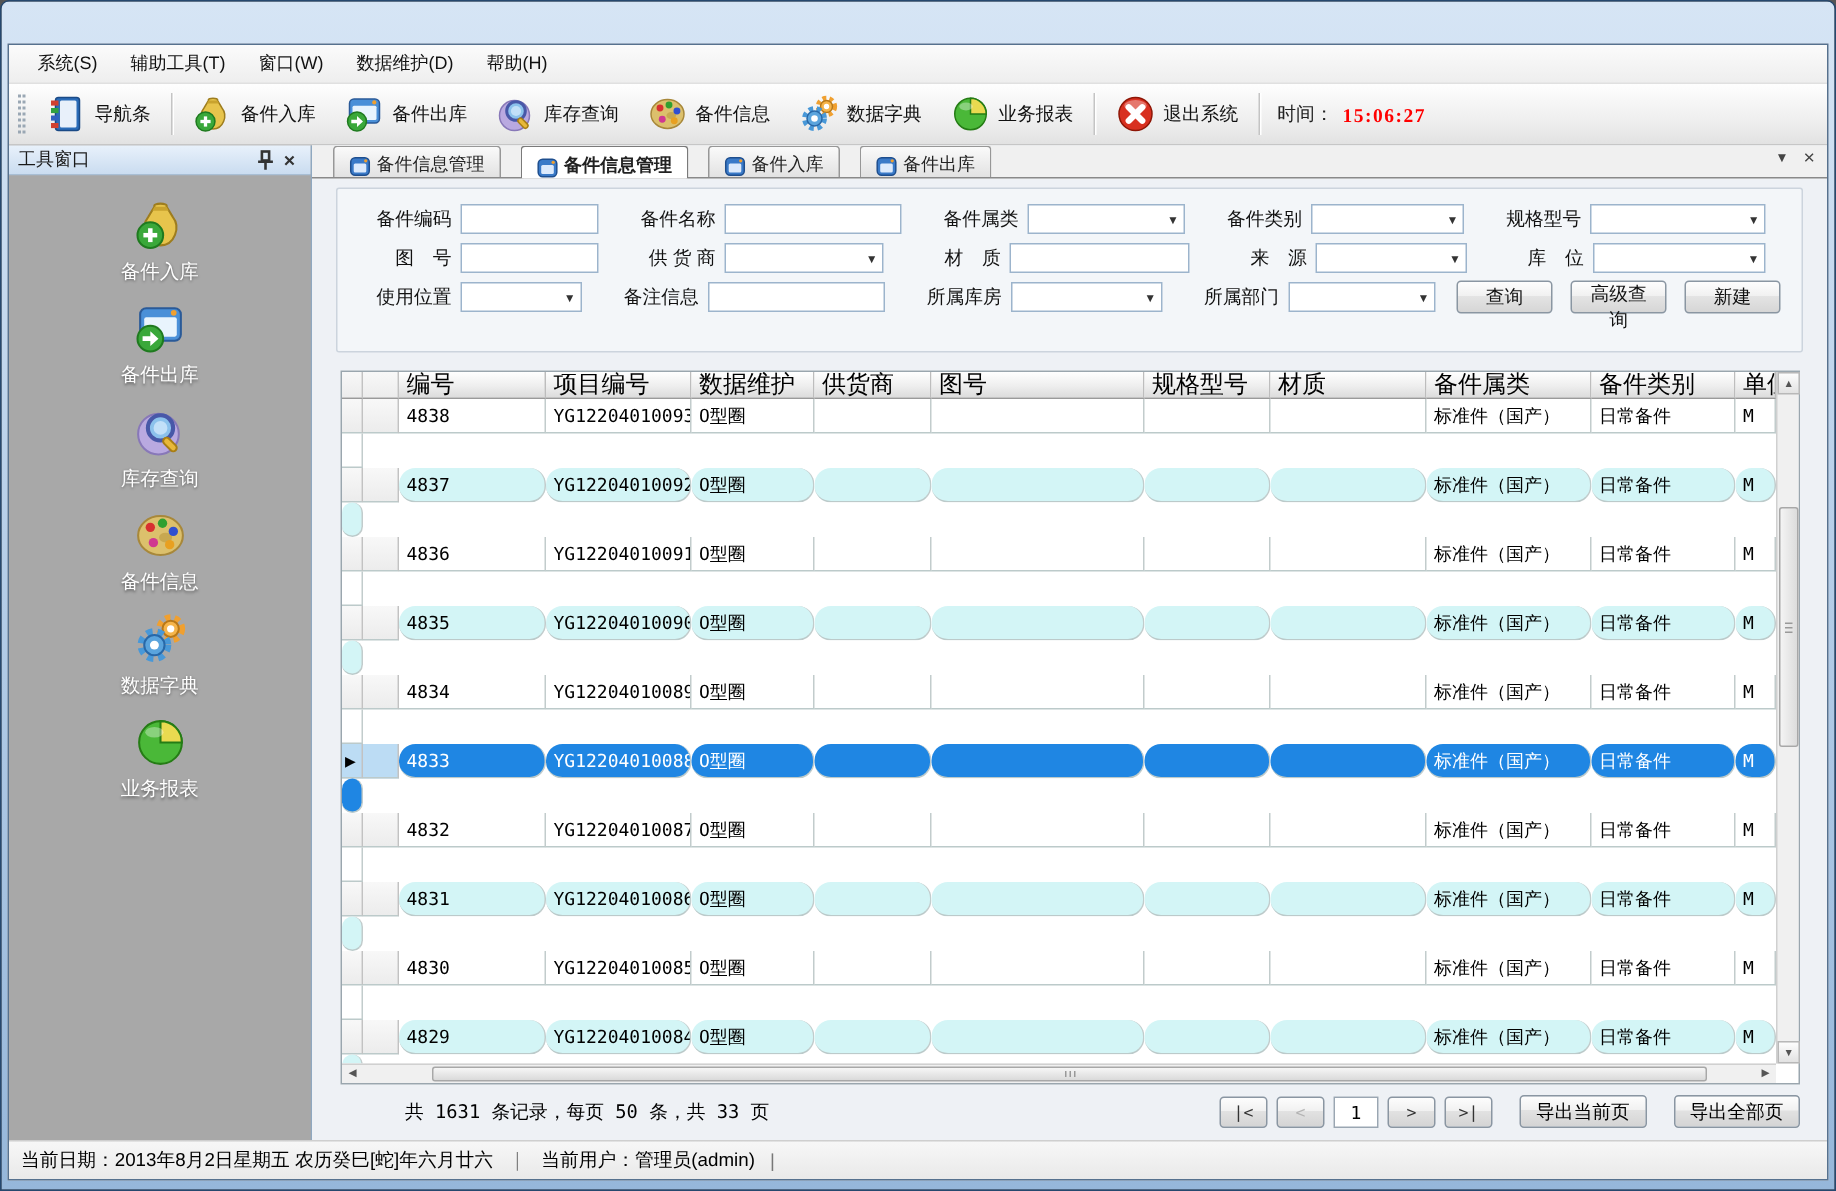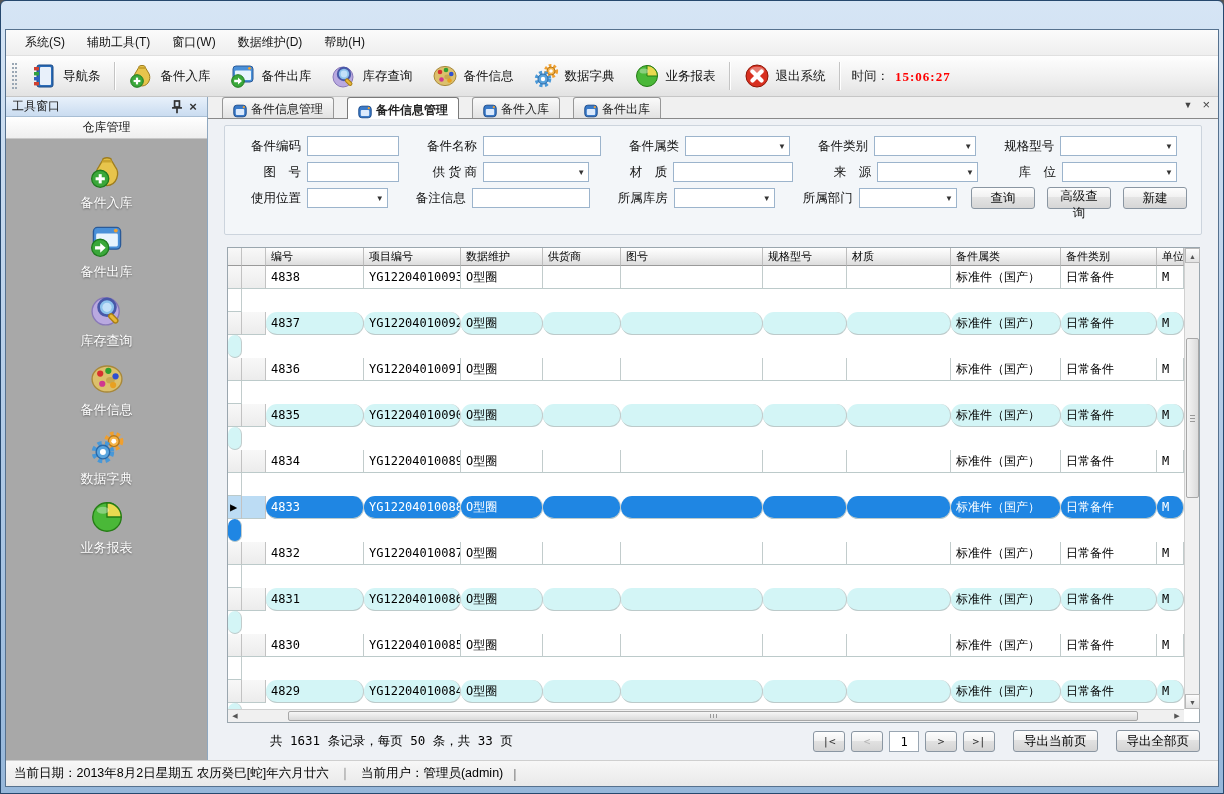--- a/index.html
+++ b/index.html
@@ -67,21 +67,21 @@
   .btn-group { margin-left:auto; display:flex; gap:12px; padding-right:4px; }
   .btn { min-width:64px; height:22px; padding:0 12px; font-size:12.5px; color:#111;
          background:linear-gradient(#fdfdfd,#f1f1f1 45%,#e4e4e4 46%,#d6d6d6); border:1px solid #8a96a2; border-radius:3px; cursor:default; }
   
   .grid-wrap { position:relative; margin:12px 18px 0 19px; height:476px; background:#fff; border:1px solid #9aa6ae; }
   .grid-scroll { position:absolute; top:0; left:0; right:15px; bottom:13px; overflow:hidden; }
   .grow { display:grid; grid-template-columns:14px 24px 98px 97px 82px 78px 142px 84px 104px 110px 96px 1fr; }
   .grow .c { height:23px; line-height:22px; padding:0 0 0 5px; border-right:1px solid #c2cccc; border-bottom:1px solid #bccaca;
              font-family:"DejaVu Sans Mono", monospace; font-size:12px; color:#000; white-space:nowrap; overflow:hidden; }
   .ghead .c { height:18px; line-height:17px; background:linear-gradient(#ffffff,#eeeeee 55%,#dcdcdc); border-right:1px solid #bdbdbd; border-bottom:1px solid #9a9a9a;
-              font-family:"Liberation Sans", sans-serif; font-size:11px; }
+              font-family:"Liberation Sans", sans-serif; font-size:16px; }
   .grow .rowhdr { background:linear-gradient(#f8f8f8,#ececec); border-right:1px solid #c2c2c2; }
   .grow.zebra .c.datac { background:#d3f5f6;border-radius:11px; }
   .grow.selected .c.datac { background:#1f86e3; color:#fff; }
   .grow.selected .rowhdr { background:#bcdcf4; }
   .ind { font-size:9px; color:#000; padding-left:2px !important; }
   
   .vscroll { position:absolute; top:0; right:0; width:15px; bottom:13px; background:#f0f0f0; border-left:1px solid #d0d0d0; }
   .vscroll .arr { position:absolute; left:0; width:15px; height:15px; text-align:center; font-size:7px; line-height:15px; color:#555;
                   background:linear-gradient(#fdfdfd,#e2e2e2); border:1px solid #b8b8b8; }
   .vscroll .arr.up { top:0; } .vscroll .arr.down { bottom:0; }
@@ -238,21 +238,20 @@
               <svg viewBox="0 0 12 12">
                 <g stroke="#333" stroke-width="1.3" fill="none">
                   <rect x="4.2" y="1.5" width="3.6" height="4.5"></rect>
                   <line x1="2.3" y1="6.6" x2="9.7" y2="6.6"></line>
                   <line x1="6" y1="6.6" x2="6" y2="10.6"></line>
                 </g>
               </svg>
             </span>
           <span class="sb-tool sb-close"></span>
         </div>
-        <div class="sb-group">仓库管理</div>
         <div class="sb-body" id="sidebar-body">
             <div class="sb-item">
               <span class="ic">
                 <svg viewBox="0 0 28 28">
                   <path d="M11 5 C10 3 18 3 17 5 L20 10 C24 15 21 24 14 24 C7 24 4 15 8 10 Z" fill="#e7c44c" stroke="#9e7d1e"></path>
                   <path d="M11 5 h6 l1 2 h-8 Z" fill="#c9a32e"></path>
                   <circle cx="9" cy="19" r="6.3" fill="#3aa83a" stroke="#1f7a1f"></circle>
                   <rect x="5.6" y="17.9" width="6.8" height="2.2" fill="#fff"></rect>
                   <rect x="7.9" y="15.6" width="2.2" height="6.8" fill="#fff"></rect>
                 </svg>

